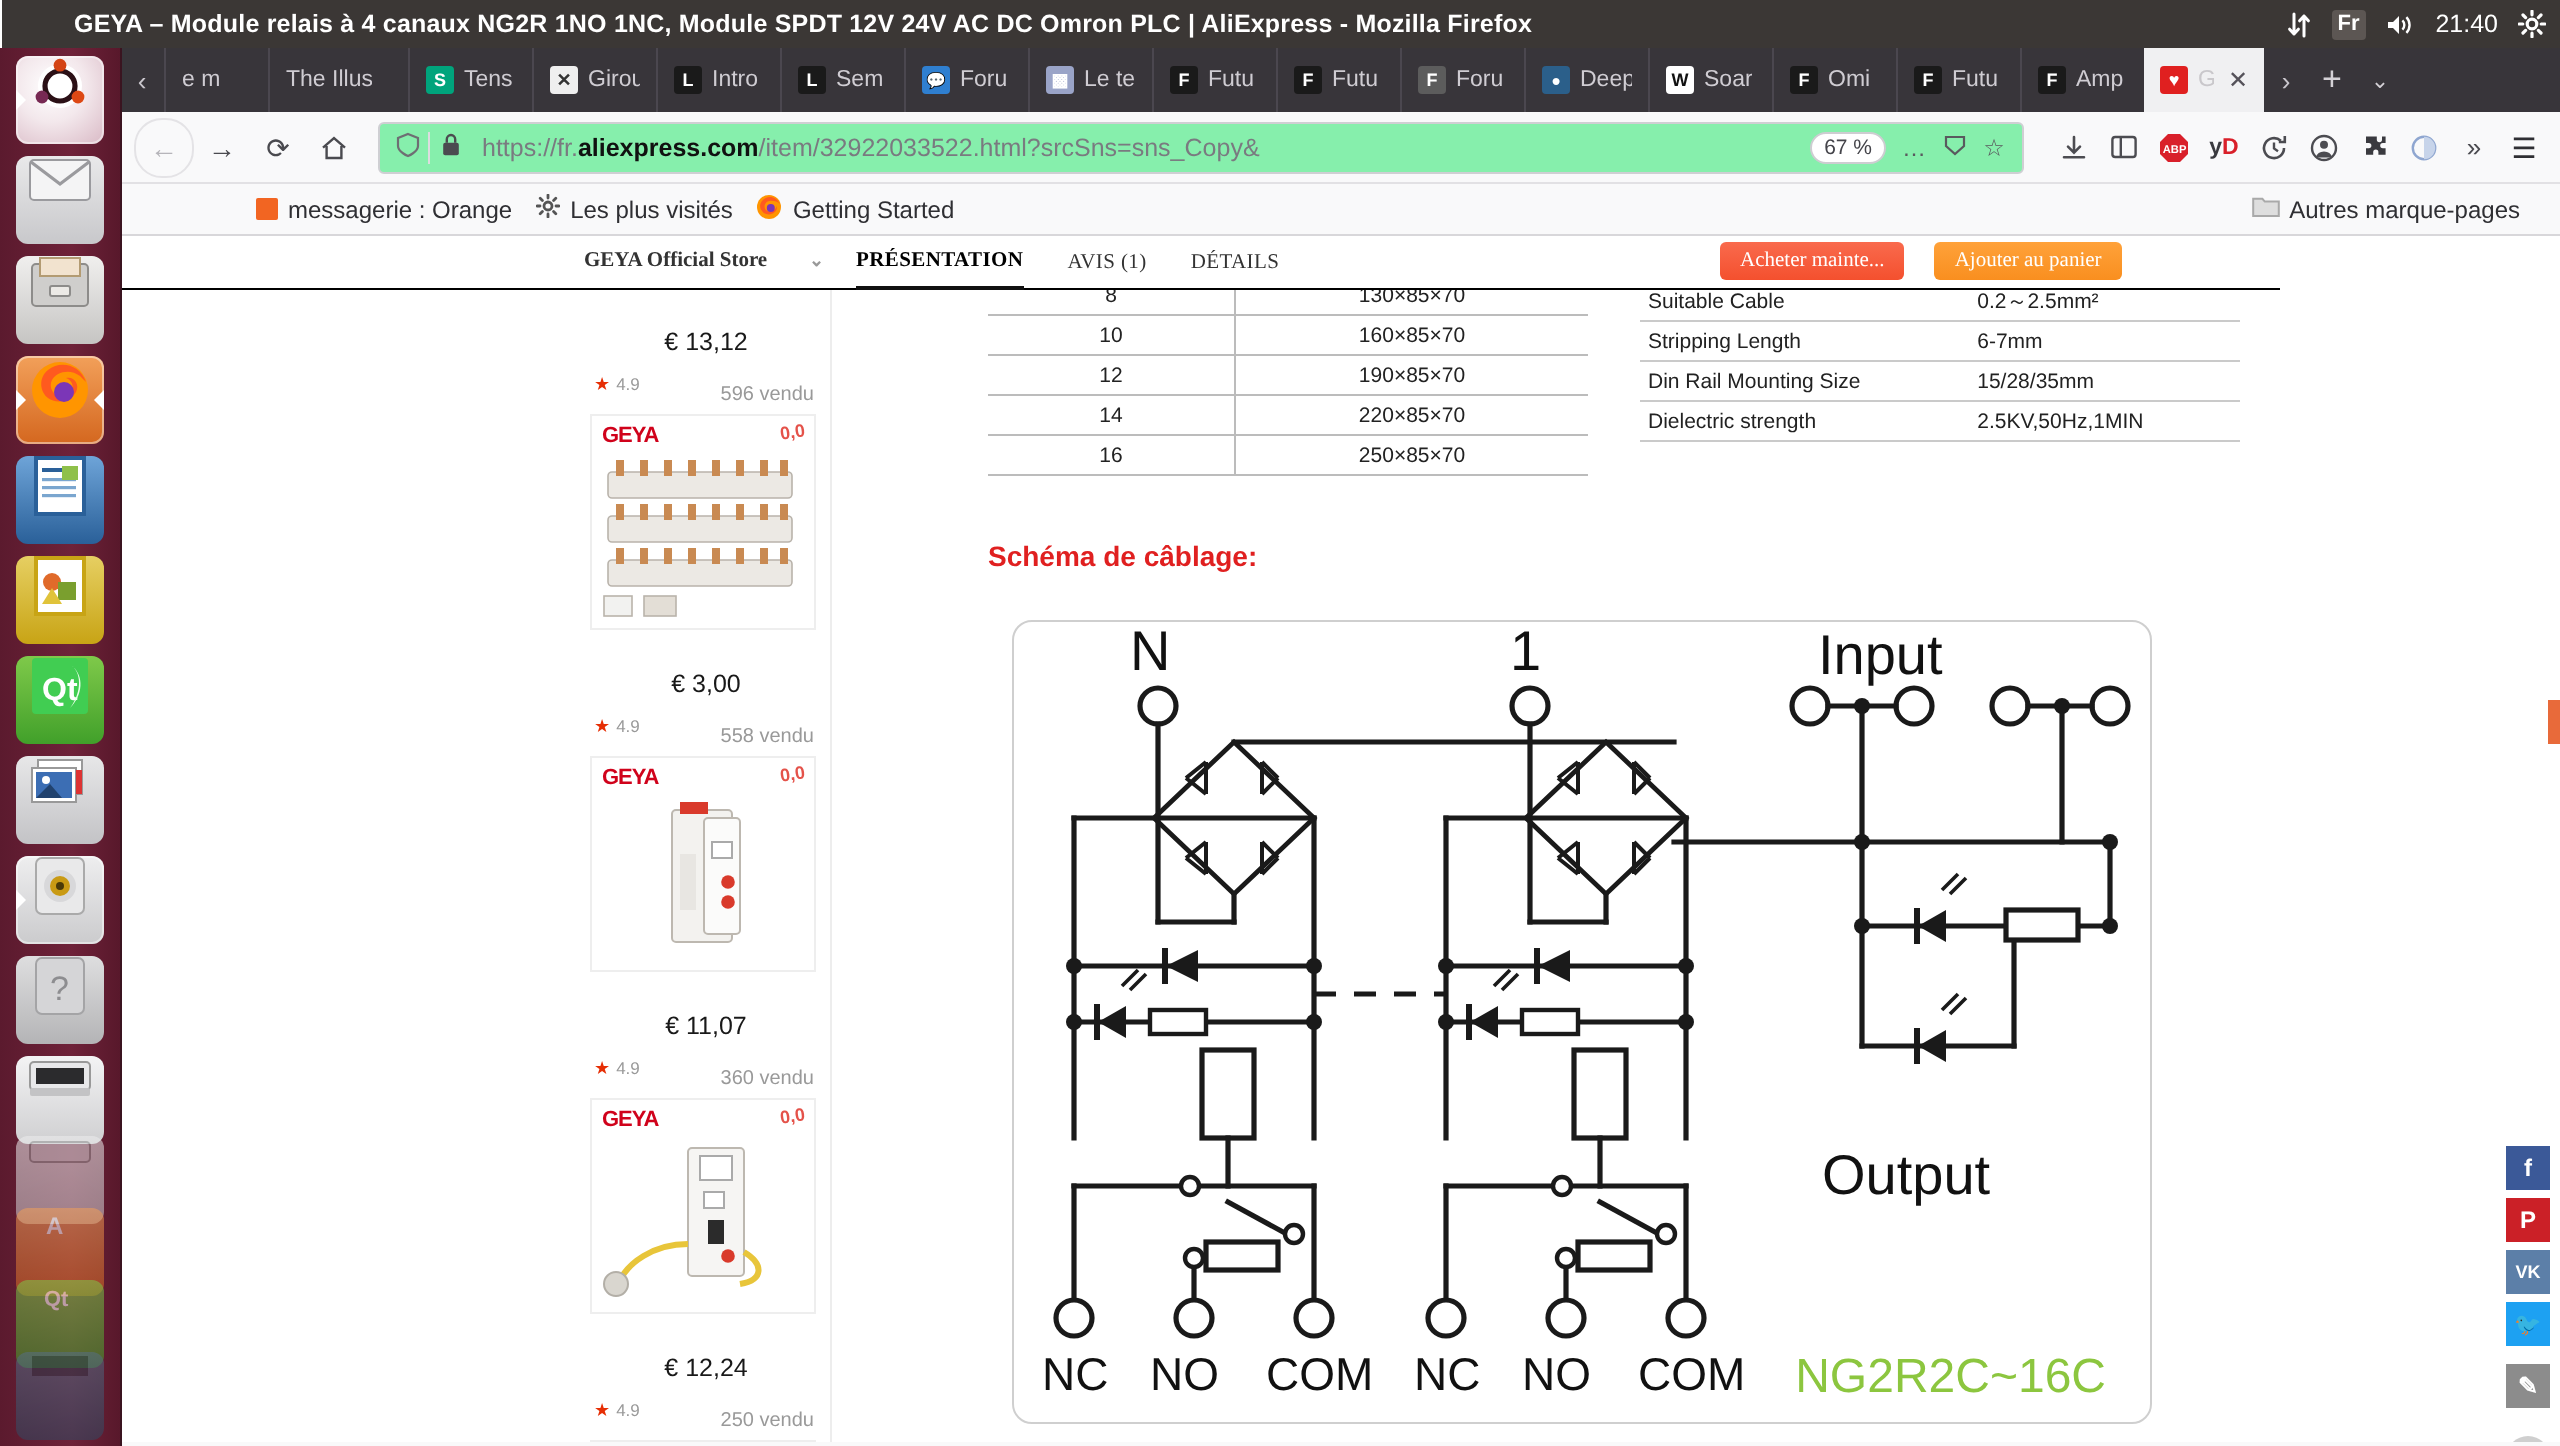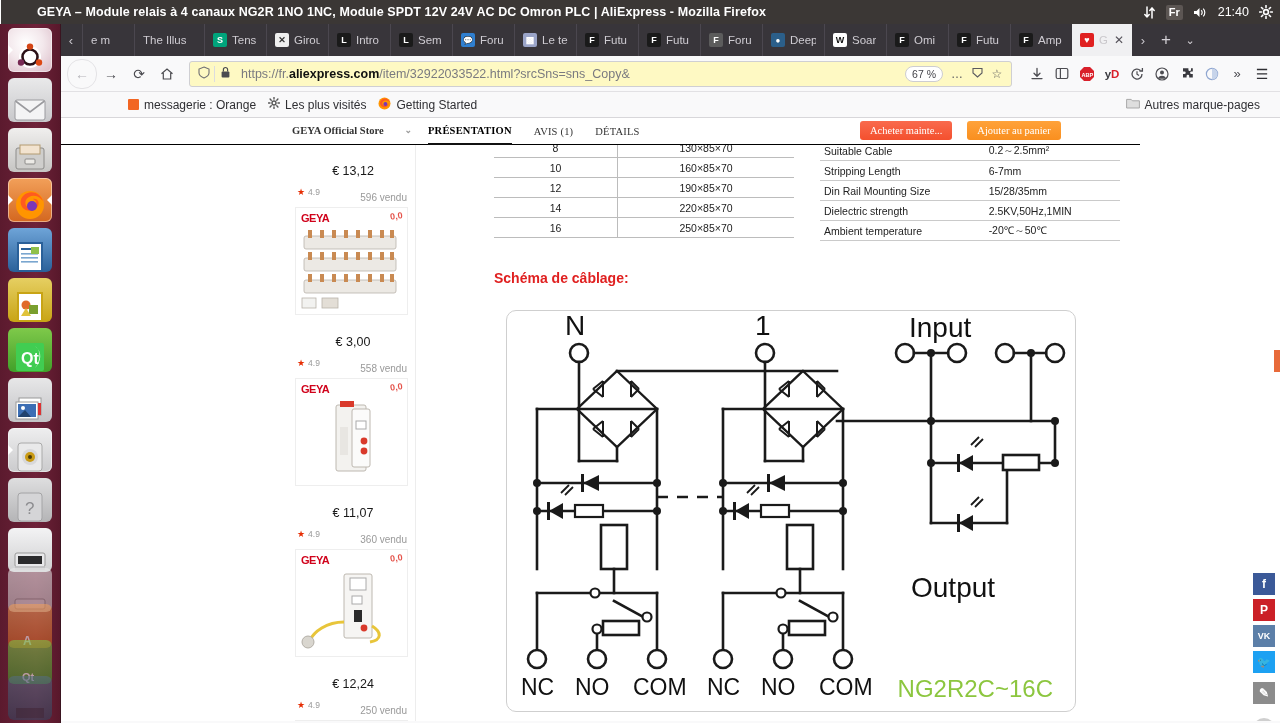--- a/index.html
+++ b/index.html
@@ -18,21 +18,21 @@
   .top-panel .tray{margin-left:auto;display:flex;align-items:center;gap:10px;padding-right:8px;}
   .tray-item{font-size:12px;font-weight:normal;display:flex;align-items:center;}
   .tray-kbd{background:#5c5653;border-radius:2px;padding:0 3px;font-size:11px;font-weight:bold;line-height:15px;}
   .tray-clock{font-weight:normal;font-size:12.5px;}
 
   
   .launcher{position:absolute;left:0;top:24px;width:60px;height:699px;
     background:linear-gradient(to right,#5b1a2e,#6e2239 60%,#58182b);z-index:55;
     border-right:1px solid #3a1420;}
   .lnk{position:absolute;left:8px;width:44px;height:44px;border-radius:6px;
-    box-sizing:border-box;display:flex;align-items:flex-end;justify-content:center;overflow:hidden;}
+    box-sizing:border-box;display:flex;align-items:flex-start;justify-content:center;overflow:hidden;}
   .lnk.sel{box-shadow:0 0 0 1px rgba(255,255,255,.45) inset;}
   .arrow-l{position:absolute;left:0;width:0;height:0;border-top:5px solid transparent;
     border-bottom:5px solid transparent;border-left:5px solid #fff;}
   .arrow-r{position:absolute;right:0;width:0;height:0;border-top:5px solid transparent;
     border-bottom:5px solid transparent;border-right:5px solid #fff;}
 
   
   .ff{position:absolute;left:60px;top:24px;width:1220px;height:699px;background:#f9f9fa;}
   .tabbar{height:32px;background:#38353a;display:flex;align-items:flex-end;overflow:hidden;}
   .tab-scroll{width:22px;height:32px;display:flex;align-items:center;justify-content:center;color:#c9c6cc;font-size:13px;flex:0 0 auto;}
@@ -47,21 +47,21 @@
   .newtab{width:24px;height:32px;display:flex;align-items:center;justify-content:center;
     color:#d4d1d6;font-size:17px;flex:0 0 auto;}
   .tablist{width:24px;height:32px;display:flex;align-items:center;justify-content:center;
     color:#d4d1d6;font-size:11px;flex:0 0 auto;}
 
   .navbar{height:36px;background:#f9f9fa;display:flex;align-items:center;padding:0 7px;
     border-bottom:1px solid #e2e1e4;box-sizing:border-box;}
   .navbtn{width:28px;height:28px;border-radius:14px;display:flex;align-items:center;
     justify-content:center;color:#4a4a4f;font-size:14px;flex:0 0 auto;}
   .navbtn.dim{color:#b6b5ba;border:1px solid #e4e3e6;}
-  .urlbar{flex:1 1 auto;height:26px;margin:0 8px;background:#fef9c3;border:1px solid #cfcfd3;
+  .urlbar{flex:1 1 auto;height:26px;margin:0 8px;background:#86efac;border:1px solid #cfcfd3;
     border-radius:3px;display:flex;align-items:center;padding:0 4px;box-sizing:border-box;min-width:0;}
   .url-ico{width:20px;text-align:center;color:#6e6e73;font-size:11px;flex:0 0 auto;}
   .url-sep{width:1px;height:16px;background:#dcdcdf;flex:0 0 auto;}
   .url-text{flex:1 1 auto;font-size:12.5px;color:#7a7a80;padding-left:6px;white-space:nowrap;
     overflow:hidden;min-width:0;}
   .url-text b{color:#111;font-weight:bold;}
   .zoom-pill{border:1px solid #cdcdd1;border-radius:10px;font-size:10.5px;color:#44444a;
     padding:1px 6px;margin-right:4px;flex:0 0 auto;background:#fff;}
   .url-act{width:20px;text-align:center;color:#59595e;font-size:12px;flex:0 0 auto;}
   .toolicons{display:flex;align-items:center;gap:3px;padding-left:6px;}
@@ -659,24 +659,20 @@
               <td class="v">6-7mm</td>
                 </tr>
             <tr>
               <td class="k">Din Rail Mounting Size</td>
               <td class="v">15/28/35mm</td>
                 </tr>
             <tr>
               <td class="k">Dielectric strength</td>
               <td class="v">2.5KV,50Hz,1MIN</td>
                 </tr>
-            <tr>
-              <td class="k">Ambient temperature</td>
-              <td class="v">-20℃～50℃</td>
-                </tr>
           </tbody>
             </table>
         </div>
 
         <div class="sec-title">Schéma de câblage:</div>
 
         <div class="diagram-box">
           <svg width="566" height="398" viewBox="0 0 566 398" style="display:block">
             <g stroke="#1a1a1a" stroke-width="2.6" fill="none" stroke-linecap="square">
 

